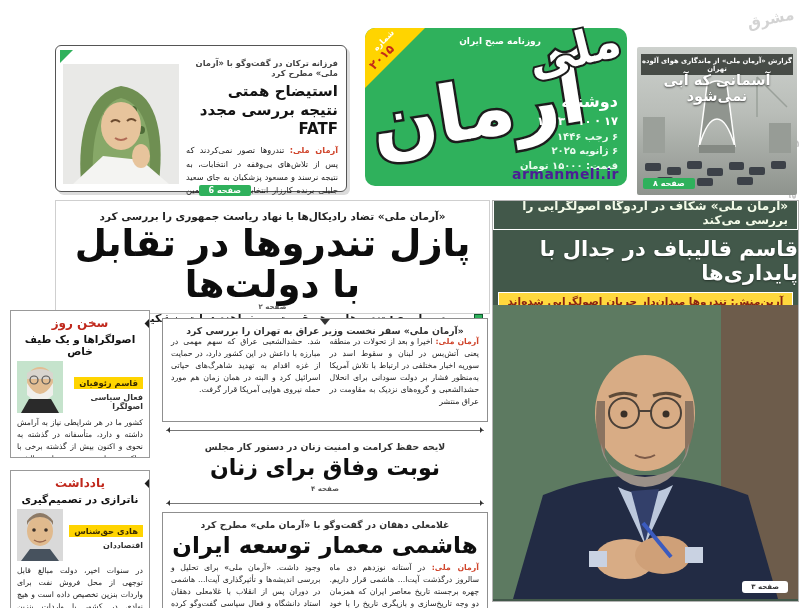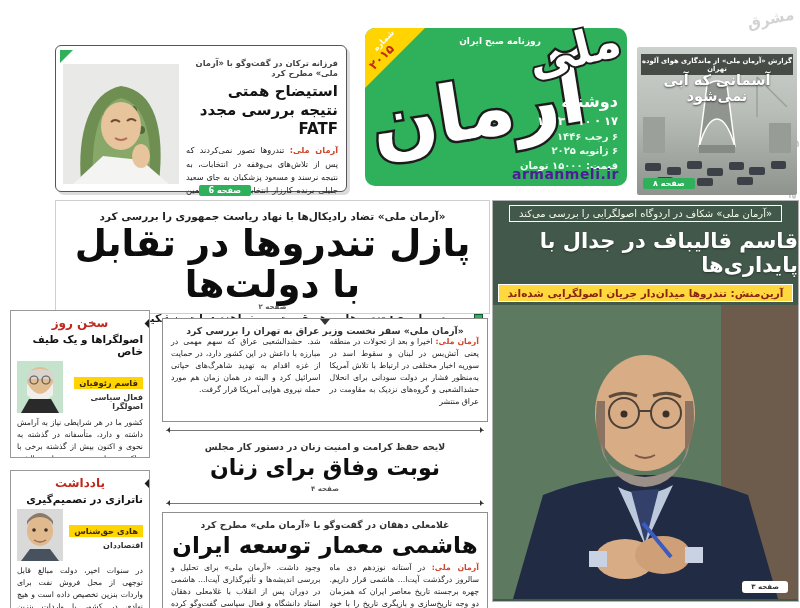--- a/index.html
+++ b/index.html
@@ -60,21 +60,21 @@
   .lead-subrow{display:flex;justify-content:center;align-items:center;gap:5px;margin-top:7px;}
   .green-sq{width:7px;height:7px;background:#2fb15c;border:1px solid #0f5a2e;}
   .lead-sub{font-size:11px;font-weight:800;color:#1a1a1a;}
   .mini-tag{font-size:7px;color:#555;font-weight:bold;}
   .lead-tag{position:absolute;bottom:2px;left:0;right:0;}
 
   
   .right-box{position:absolute;left:492px;top:200px;width:305px;height:400px;border:1px solid #b3b3b3;
     background:#42584a;overflow:hidden;}
   .rb-head{height:104px;display:flex;flex-direction:column;align-items:center;justify-content:center;gap:7px;}
-  .rb-kicker{border:1px solid #fff;color:#f4fbe9;font-size:10px;font-weight:normal;padding:2px 9px;}
+  .rb-kicker{border:1px solid #fff;color:#f4fbe9;font-size:12px;font-weight:bold;padding:2px 9px;}
   .rb-headline{color:#fff;font-size:21px;font-weight:900;text-shadow:0 1px 2px rgba(0,0,0,.4);}
   .rb-sub{background:#ffd83d;color:#8a2412;font-size:10.5px;font-weight:900;padding:2px 9px;border:1px solid #fff;}
   .rb-photo{position:relative;height:294px;}
   .rb-pill{position:absolute;right:10px;bottom:6px;background:#fff;color:#333;font-size:7px;
     font-weight:bold;padding:2px 9px;border-radius:3px;}
 
   
   .mid{position:absolute;left:162px;top:318px;width:326px;}
   .mid-box{position:relative;border:1px solid #8f8f8f;background:#fff;text-align:center;
     padding:6px 8px 4px;overflow:hidden;}
@@ -92,21 +92,21 @@
   .box1{height:92px;}
   .box2{height:104px;}
 
   
   .side{position:absolute;left:10px;top:310px;width:140px;}
   .side-card{position:relative;border:1px solid #999;background:#fff;padding:5px 6px;overflow:hidden;}
   .card1{height:136px;margin-bottom:12px;}
   .card2{height:138px;}
   .diamond{position:absolute;top:9px;right:-4px;width:7px;height:7px;background:#1e1e1e;transform:rotate(45deg);}
   .side-section{color:#c0281c;font-size:12px;font-weight:900;text-align:center;}
-  .side-title{font-size:10.5px;font-weight:900;color:#111;margin:3px 0 4px;}
+  .side-title{font-size:10.5px;font-weight:900;color:#111;text-align:center;margin:3px 0 4px;}
   .author-row{display:flex;gap:5px;align-items:flex-start;}
   .author-meta{flex:1;padding-top:10px;text-align:right;}
   .name-chip{display:inline-block;background:#ffd400;color:#3a2a00;font-size:8.4px;font-weight:900;padding:1px 5px;}
   .role{font-size:8px;color:#333;margin-top:3px;font-weight:600;}
   .author-photo{width:46px;height:52px;flex:none;overflow:hidden;}
   .side-body{font-size:7.7px;line-height:1.55;text-align:justify;color:#222;margin-top:4px;}
 </style>
 </head>
 <body>
 

